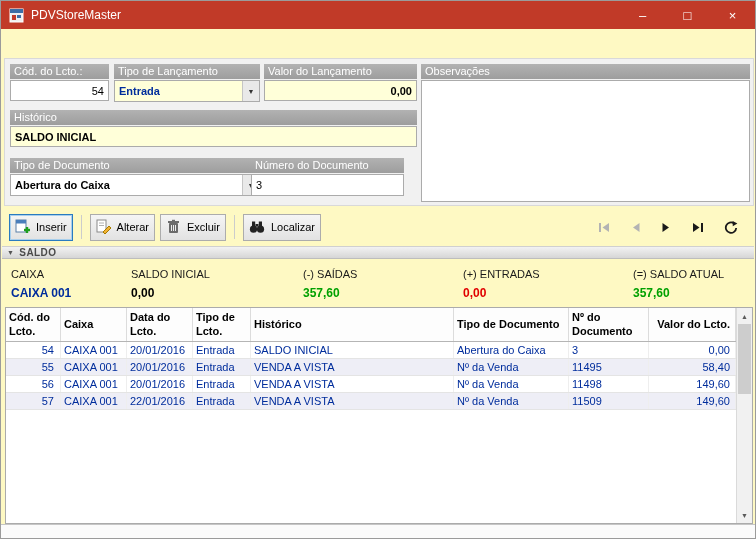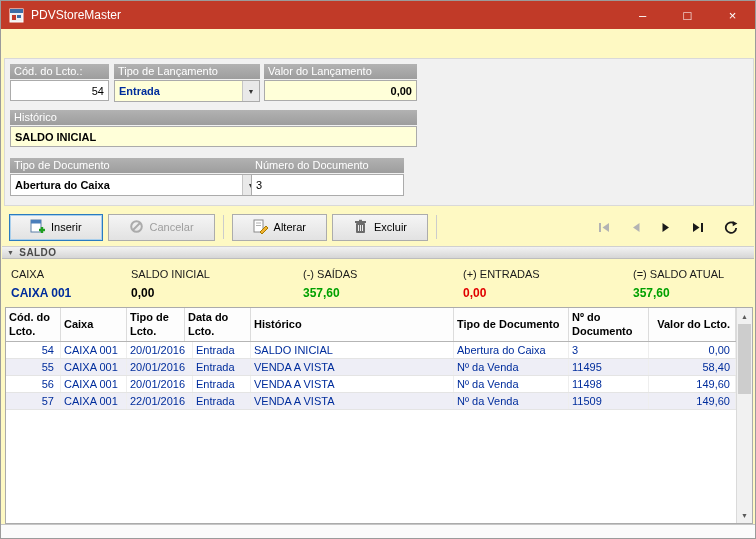--- a/index.html
+++ b/index.html
@@ -38,21 +38,21 @@
   .combo-text{flex:1;padding-left:4px;font-weight:bold;white-space:nowrap;overflow:hidden;}
   .combo-text.navy{color:#002D9C;}
   .combo-btn{width:17px;align-self:stretch;background:#E9E9E9;border-left:1px solid #C5C5C5;
     display:flex;align-items:center;justify-content:center;font-size:7px;color:#333;cursor:pointer;}
   .obs-area{display:block;width:100%;height:122px;border:1px solid #ABABAB;background:#fff;
     resize:none;margin-top:1px;font:11px "Liberation Sans",sans-serif;}
 
   
   .toolbar{position:absolute;top:209px;left:3px;right:3px;height:34px;display:flex;
     align-items:center;gap:5px;padding-left:5px;}
-  .btn{height:27px;display:inline-flex;align-items:center;gap:6px;padding:0 20px;
+  .btn{height:27px;display:inline-flex;align-items:center;gap:6px;padding:0 5px;
     background:linear-gradient(#F5F5F5,#E2E2E2);border:1px solid #ACACAC;
     font:11px "Liberation Sans",sans-serif;cursor:pointer;}
   .btn.focused{border:1px solid #2A7BC0;box-shadow:inset 0 0 0 1px #A9CFEC;}
   .btn.disabled{color:#9E9E9E;}
   .divider{width:1px;height:24px;background:#CCCCCC;margin:0 3px;}
   .navgrp{margin-left:auto;display:flex;align-items:center;gap:16px;padding-right:12px;}
   .navbtn{background:transparent;border:none;padding:2px;cursor:pointer;display:flex;align-items:center;}
 
   
   .saldo-bar{position:absolute;top:245px;left:1px;right:1px;height:13px;
@@ -133,20 +133,24 @@
         <span class="combo-text navy">Entrada</span>
         <span class="combo-btn">▼</span>
       </div>
     </div>
 
     <div class="fld" style="left:259px;top:5px;width:153px;">
       <div class="flabel">Valor do Lançamento</div>
       <input class="finput right bold yellow" value="0,00" style="">
     </div>
 
+    <div class="fld" style="left:416px;top:5px;width:329px;">
+      <div class="flabel">Observações</div>
+      <textarea class="obs-area" style=""></textarea>
+    </div>
 
     <div class="fld" style="left:5px;top:51px;width:407px;">
       <div class="flabel">Histórico</div>
       <input class="finput bold yellow" value="SALDO INICIAL" style="">
     </div>
 
     <div class="fld" style="left:5px;top:99px;width:250px;">
       <div class="flabel">Tipo de Documento</div>
       <div class="combo">
         <span class="combo-text">Abertura do Caixa</span>
@@ -162,27 +166,20 @@
 
   <div class="toolbar">
     <button class="btn focused">
       <span><svg width="15" height="15">
             <rect x="1" y="1" width="10" height="12" fill="#FFFFFF" stroke="#5B7FA6"></rect>
             <rect x="1" y="1" width="10" height="3.5" fill="#4A7EBB"></rect>
             <line x1="9" y1="11" x2="15" y2="11" stroke="#1E9E1E" stroke-width="2.4"></line>
             <line x1="12" y1="8" x2="12" y2="14" stroke="#1E9E1E" stroke-width="2.4"></line>
           </svg></span>
       <span>Inserir</span>
-    </button>
-    <button class="btn disabled" disabled="">
-      <span><svg width="15" height="15">
-            <circle cx="7.5" cy="7.5" r="5.3" fill="none" stroke="#ABABAB" stroke-width="2"></circle>
-            <line x1="4" y1="11" x2="11" y2="4" stroke="#ABABAB" stroke-width="2"></line>
-          </svg></span>
-      <span>Cancelar</span>
     </button>
     <span class="divider"></span>
     <button class="btn">
       <span><svg width="15" height="15">
             <rect x="1" y="1" width="9" height="12" fill="#FFFFFF" stroke="#8A8A8A"></rect>
             <line x1="3" y1="4" x2="8" y2="4" stroke="#B0B0B0"></line>
             <line x1="3" y1="6.5" x2="8" y2="6.5" stroke="#B0B0B0"></line>
             <path d="M7 13 L13 7 L15 9 L9 15 z" fill="#F2B233" stroke="#A67C00"></path>
           </svg></span>
       <span>Alterar</span>
@@ -192,20 +189,30 @@
             <rect x="3" y="4" width="9" height="10" rx="1" fill="#6B6B6B"></rect>
             <rect x="2" y="2" width="11" height="2" fill="#6B6B6B"></rect>
             <rect x="6" y="0.8" width="3" height="1.6" fill="#6B6B6B"></rect>
             <line x1="5.5" y1="6" x2="5.5" y2="12" stroke="#EDEDED"></line>
             <line x1="7.5" y1="6" x2="7.5" y2="12" stroke="#EDEDED"></line>
             <line x1="9.5" y1="6" x2="9.5" y2="12" stroke="#EDEDED"></line>
           </svg></span>
       <span>Excluir</span>
     </button>
     <span class="divider"></span>
+    <button class="btn">
+      <span><svg width="16" height="15">
+            <rect x="3" y="2.5" width="3.2" height="6" fill="#222222"></rect>
+            <rect x="9.8" y="2.5" width="3.2" height="6" fill="#222222"></rect>
+            <rect x="6.5" y="5" width="3" height="2.6" fill="#222222"></rect>
+            <circle cx="4.5" cy="10.2" r="3.6" fill="#222222"></circle>
+            <circle cx="11.5" cy="10.2" r="3.6" fill="#222222"></circle>
+          </svg></span>
+      <span>Localizar</span>
+    </button>
 
     <div class="navgrp">
       <button class="navbtn">
         <svg width="13" height="11">
             <rect x="1" y="1" width="2" height="9" fill="#B3B3B3"></rect>
             <polygon points="11,1 11,10 4.5,5.5" fill="#B3B3B3"></polygon>
           </svg>
       </button>
       <button class="navbtn">
         <svg width="10" height="11">
@@ -252,22 +259,22 @@
       <span class="v-red">0,00</span>
       <span class="v-green">357,60</span>
     </div>
   </div>
 
   <div class="grid">
     <div class="gcontent">
       <div class="ghead">
           <div class="gc c0">Cód. do Lcto.</div>
           <div class="gc c1">Caixa</div>
+          <div class="gc c2">Data do Lcto.</div>
           <div class="gc c3">Tipo de Lcto.</div>
-          <div class="gc c2">Data do Lcto.</div>
           <div class="gc c4">Histórico</div>
           <div class="gc c5">Tipo de Documento</div>
           <div class="gc c6">Nº do Documento</div>
           <div class="gc c7">Valor do Lcto.</div>
         </div>
       <div class="gbody">
           <div class="grow">
             <div class="gc c0">54</div>
             <div class="gc c1">CAIXA 001</div>
             <div class="gc c2">20/01/2016</div>

